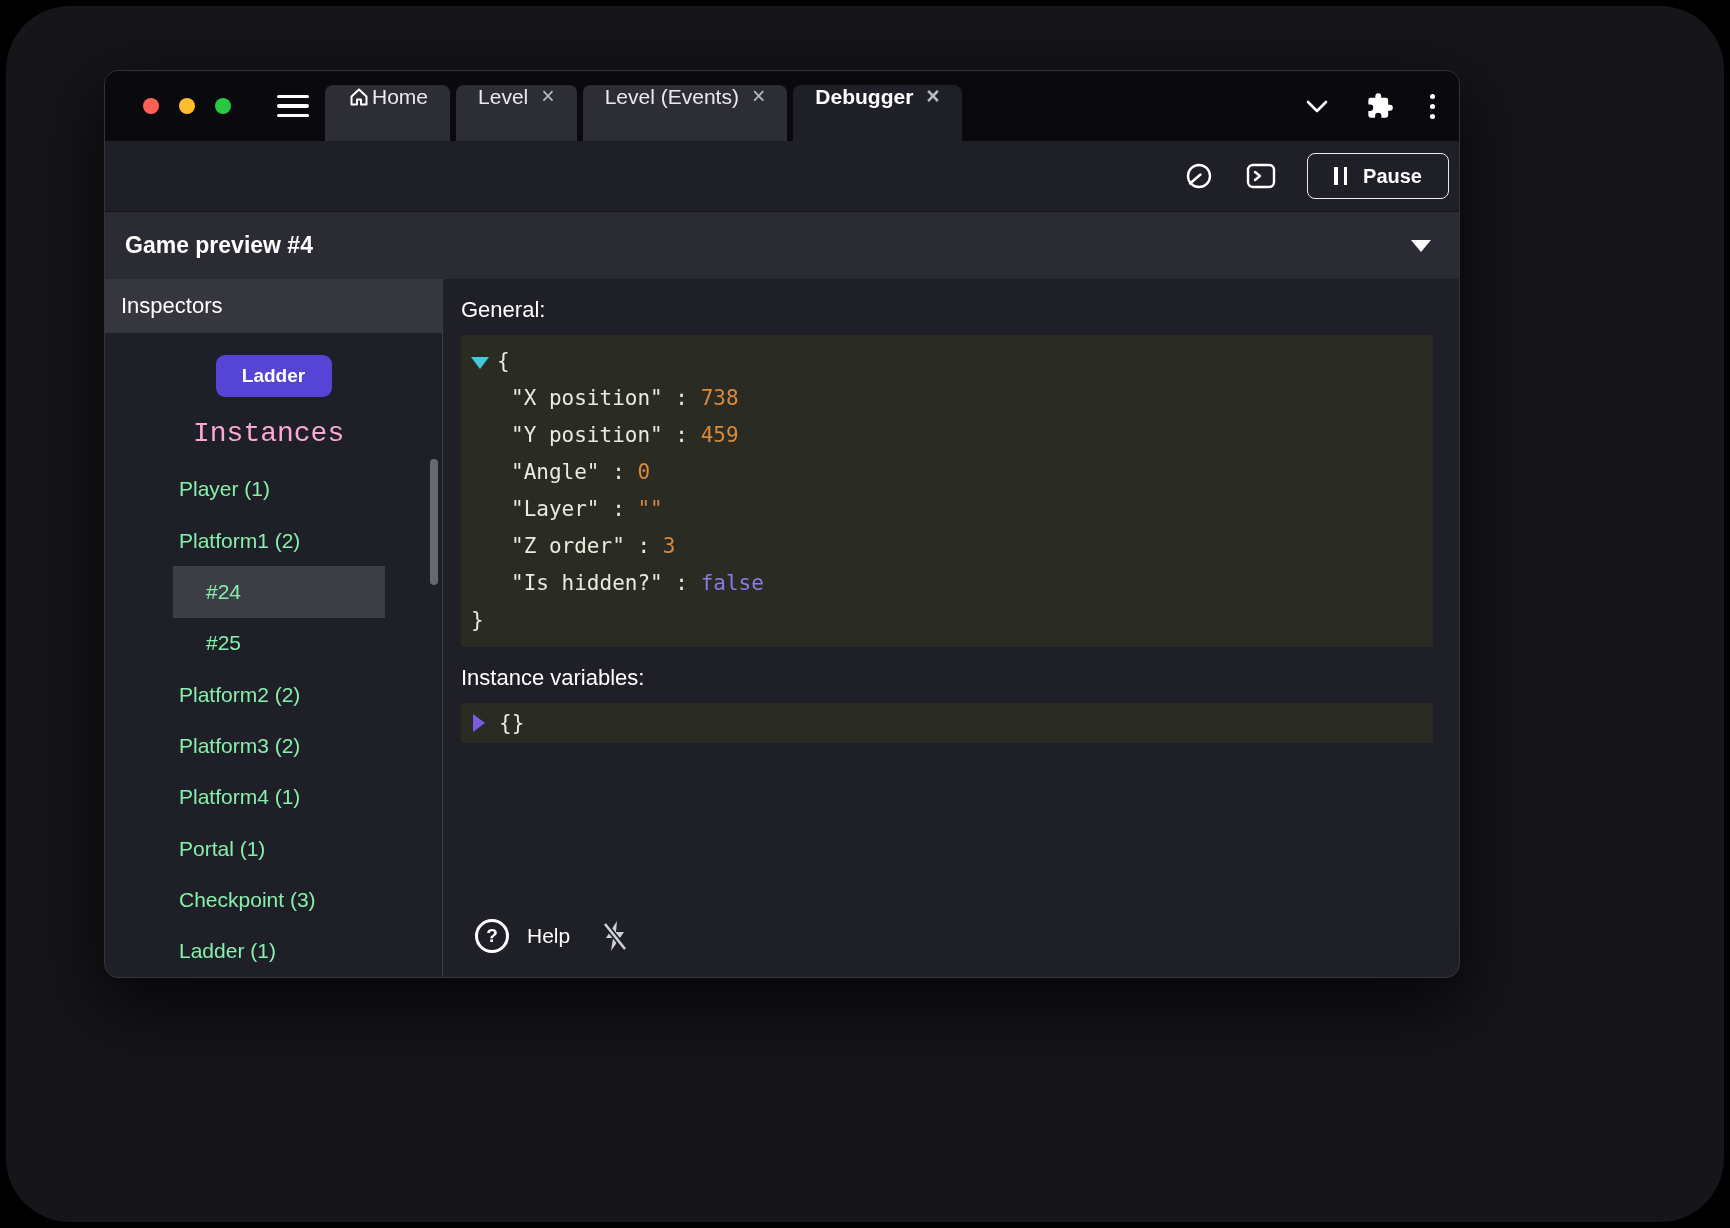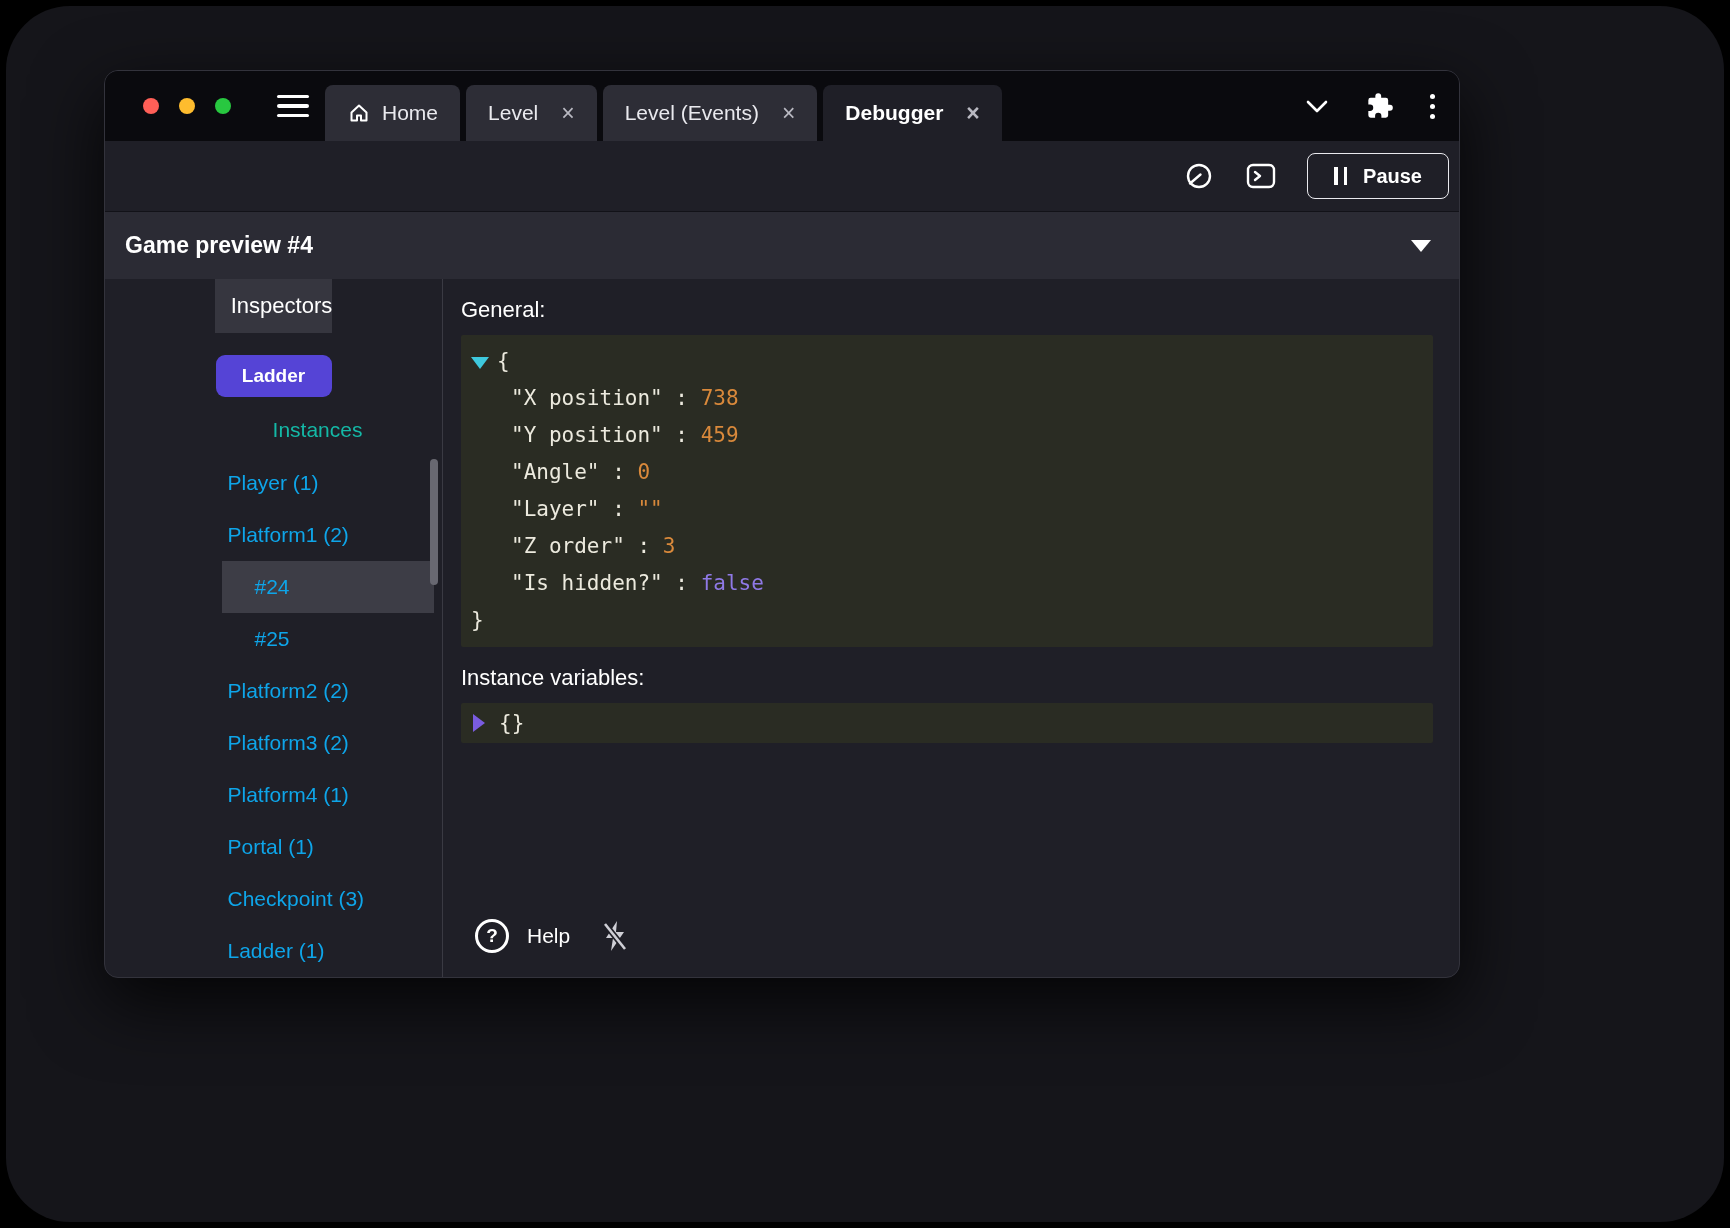--- a/index.html
+++ b/index.html
@@ -22,22 +22,22 @@
 
   
   .tabbar { flex:0 0 70px; background:#0a0a0e; display:flex; align-items:center; }
   .lights { display:flex; gap:20px; margin-left:38px; }
   .light { width:16px; height:16px; border-radius:50%; }
   .light.red { background:#ff5f57; } .light.yellow { background:#febc2e; } .light.green { background:#28c840; }
   .hamburger { margin-left:46px; display:flex; flex-direction:column; gap:6px; cursor:pointer; }
   .hamburger span { width:32px; height:3.5px; background:#fff; border-radius:2px; }
   .tabs { display:flex; align-self:flex-end; height:56px; margin-left:16px; gap:6px; }
   .tab {
-    display:flex; align-items:flex-end; gap:11px; background:#2d2d36; color:#e9e9ee;
-    border-radius:8px 8px 0 0; padding:16px 22px; font-size:21px; cursor:pointer; white-space:nowrap;
+    display:flex; align-items:flex-start; gap:1px; background:#2d2d36; color:#e9e9ee;
+    border-radius:8px 8px 0 0; padding:0 22px; font-size:21px; cursor:pointer; white-space:nowrap;
   }
   .tab.active { background:#1f1f27; font-weight:700; color:#fff; }
   .tab .close { color:#b9b9c2; font-size:23px; margin-left:12px; line-height:1; }
   .tabbar-right { margin-left:auto; display:flex; align-items:center; gap:36px; padding-right:24px; }
   .icon-btn { display:flex; align-items:center; justify-content:center; cursor:pointer; }
   .kebab { display:flex; flex-direction:column; gap:5px; }
   .kebab i { width:5px; height:5px; border-radius:50%; background:#fff; }
 
   
   .toolbar { flex:0 0 70px; background:#1f1f27; display:flex; align-items:center; justify-content:flex-end; gap:30px; padding-right:10px; }
@@ -49,25 +49,25 @@
   .pause-glyph { display:flex; gap:6px; }
   .pause-glyph i { width:3.5px; height:18px; background:#fff; }
 
   
   .preview-bar { flex:0 0 68px; background:#2b2b34; border-top:1px solid #121218; display:flex; align-items:center; padding:0 28px 0 20px; }
   .preview-title { font-size:23px; font-weight:700; color:#fff; }
   .caret-down { margin-left:auto; width:0; height:0; border-left:10px solid transparent; border-right:10px solid transparent; border-top:12px solid #fff; cursor:pointer; }
 
   
   .content { flex:1; display:flex; min-height:0; }
-  .sidebar { flex:0 0 338px; width:338px; position:relative; border-right:1px solid #3a3a43; display:flex; flex-direction:column; overflow:hidden;align-items:center; }
+  .sidebar { flex:0 0 338px; width:338px; position:relative; border-right:1px solid #3a3a43; display:flex; flex-direction:column; overflow:hidden; }
   .sidebar-header { flex:0 0 54px; background:#36363f; display:flex; align-items:center; padding-left:16px; font-size:22px; color:#fff; }
   .refresh-btn { margin:22px auto 0; width:116px; height:44px; background:#5544d6; color:#fff; font-weight:700; font-size:19px; border:none; border-radius:9px; cursor:pointer; }
-  .instances-label { margin:21px 0 15px 88px; font-size:21px; color:#14b8a6; }
-  .tree-row { height:54px; margin-left:108px; width:212px; display:flex; align-items:center; padding-left:6px; font-size:21px; color:#0ea5e9; cursor:pointer; }
+  .instances-label { margin:21px 0 15px 88px; font-size:28px; color:#f9a8d4;font-family:Liberation Mono, monospace; }
+  .tree-row { height:54px; margin-left:68px; width:212px; display:flex; align-items:center; padding-left:6px; font-size:21px; color:#86efac; cursor:pointer; }
   .tree-row.lvl2 { padding-left:33px; }
   .tree-row.selected { background:#3d3d46; }
   .scroll-thumb { position:absolute; right:4px; top:180px; width:8px; height:126px; background:#686871; border-radius:4px; cursor:grab; }
 
   .main { flex:1; display:flex; flex-direction:column; min-height:0; padding:18px 26px 12px 18px; }
   .section-label { font-size:22px; color:#fff; margin-bottom:12px; }
   .code-block {
     background:#2a2c23; padding:8px 12px 8px 10px; border-radius:2px;
     font-family:"DejaVu Sans Mono", monospace; font-size:21px; line-height:37px; color:#eceade;
   }

